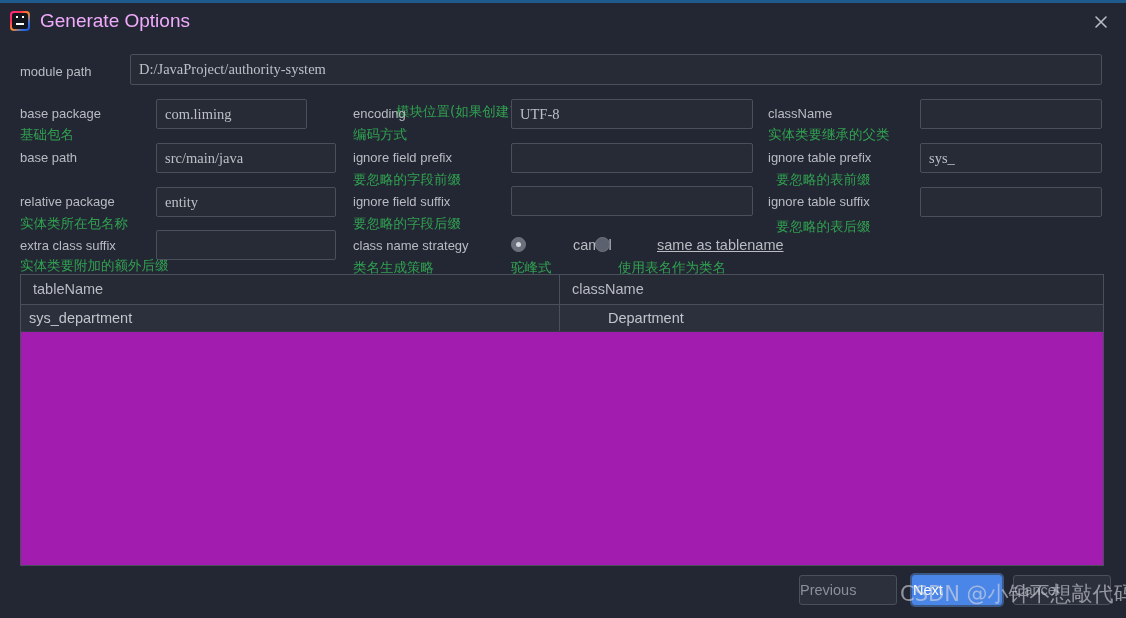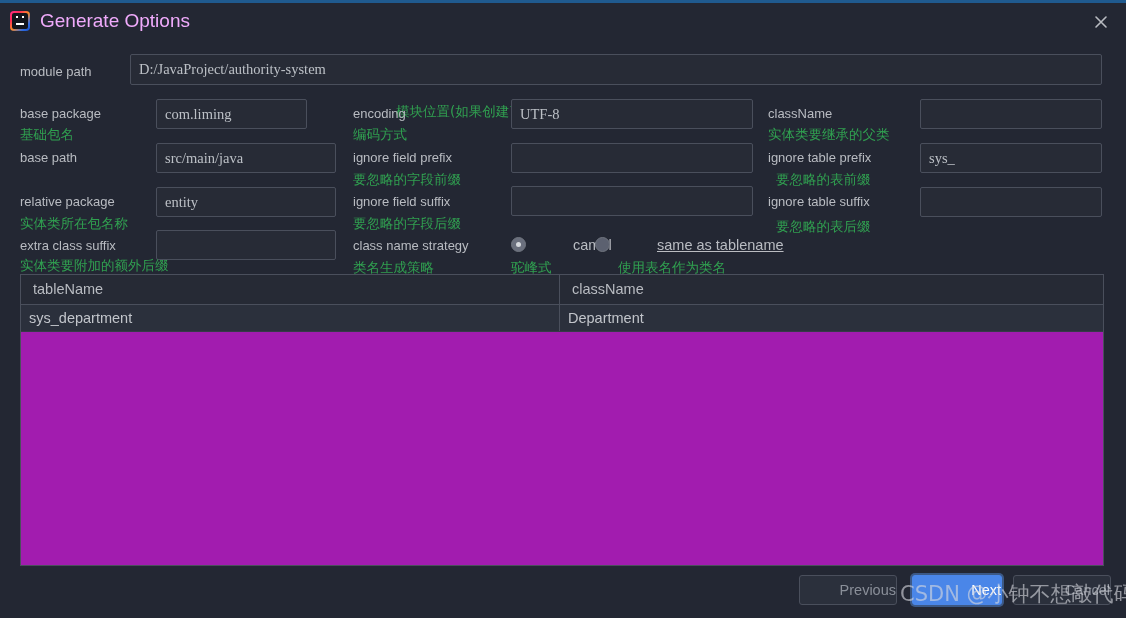--- a/index.html
+++ b/index.html
@@ -142,20 +142,21 @@
     white-space: nowrap;
     overflow: hidden;
   }
   .th.col0 { width: 539px; border-right: 1px solid #4a4f5c; }
   .th.col1 { flex: 1; }
   .trow {
     display: flex;
     height: 27px;
     background: #2b303c;
     border-bottom: 1px solid #353a47;
+    gap: 40px;
   }
   .td {
     font-size: 14.5px;
     color: #c2c5cb;
     line-height: 26px;
     padding-left: 8px;
     white-space: nowrap;
     overflow: hidden;
   }
   .td.col0 { width: 539px; border-right: 1px solid #4a4f5c; }
@@ -166,21 +167,21 @@
     position: absolute;
     height: 30px;
     border-radius: 3px;
     font-size: 14.5px;
     font-family: "Liberation Sans", "DejaVu Sans", sans-serif;
     border: 1px solid #4a4f5c;
     background: #2b303c;
     color: #8a8f99;
     cursor: pointer;
     line-height: 28px;
-    text-align: right;
+    text-align: left;
     padding: 0;
   }
   .btn.primary {
     background: #4a86e8;
     border: 1px solid #4a86e8;
     color: #ffffff;
     box-shadow: 0 0 0 2px rgba(90,150,235,0.45);
   }
   
   .watermark {

